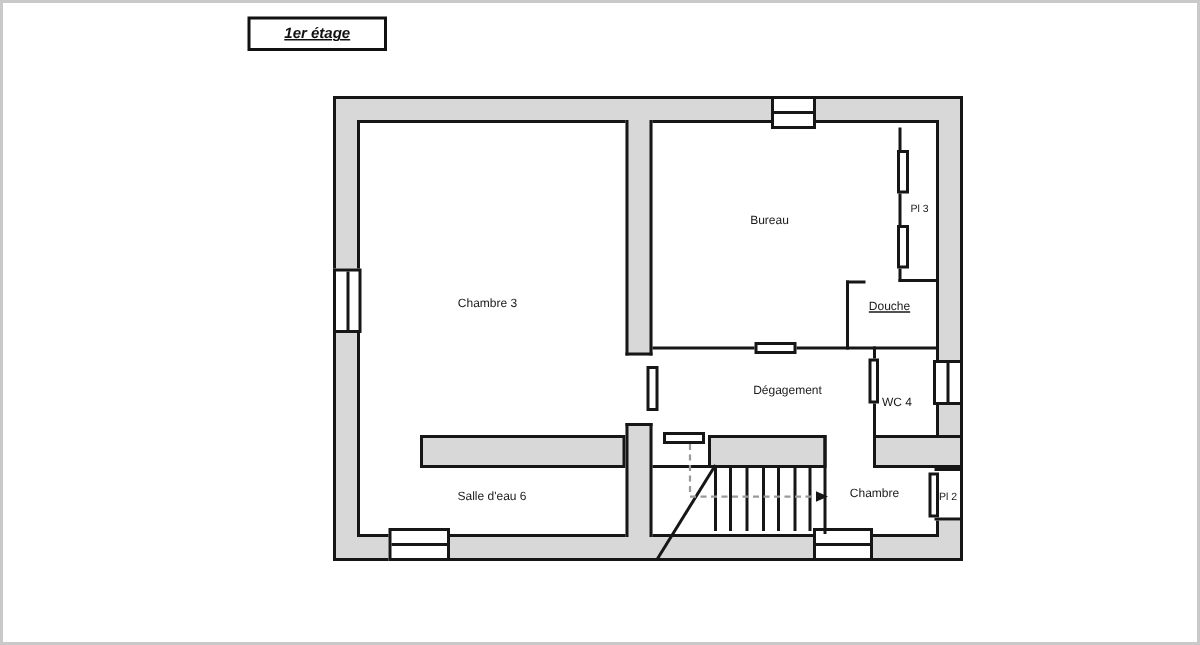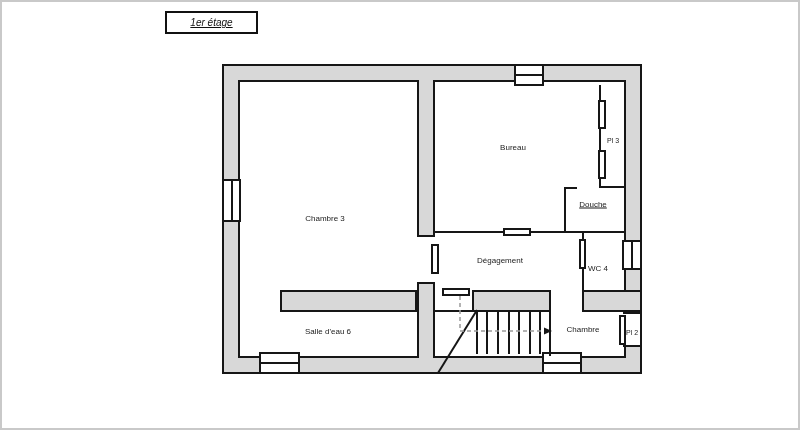--- a/index.html
+++ b/index.html
@@ -3,21 +3,21 @@
 <meta charset="utf-8">
 <style>
   html,body{margin:0;padding:0;background:#fff;}
   #screen{position:relative;width:800px;height:430px;background:#ffffff;
     border:2px solid #c9c9c9;box-sizing:border-box;overflow:hidden;
     font-family:"Liberation Sans",sans-serif;color:#111;}
   .abs{position:absolute;box-sizing:border-box;}
   
   #title-box{left:163px;top:9px;width:93px;height:23px;border:2px solid #111;
     background:#fff;display:flex;align-items:center;justify-content:center;}
-  #title-box span{font-size:10px;font-weight:normal;font-style:italic;
+  #title-box span{font-size:10px;font-weight:bold;font-style:italic;
     text-decoration:underline;white-space:nowrap;}
   
   #plan{left:220px;top:62px;width:420px;height:310px;}
   .wall-ring{left:0;top:0;width:420px;height:310px;background:#d8d8d8;border:2px solid #161616;}
   .floor{left:16px;top:16px;width:388px;height:278px;background:#fff;border:2px solid #161616;}
   .gray{background:#d8d8d8;border:2px solid #161616;}
   .line{background:#161616;}
   .window{background:#fff;border:2px solid #161616;}
   .window .mid-v{position:absolute;left:50%;top:0;width:2px;height:100%;
     margin-left:-1px;background:#161616;}
@@ -94,23 +94,23 @@
     </svg>
 
     <div class="abs door" style="left:209px;top:180px;width:8px;height:30px;"></div>
     <div class="abs door" style="left:220px;top:224px;width:28px;height:8px;"></div>
     <div class="abs door" style="left:281px;top:164px;width:28px;height:8px;"></div>
     <div class="abs door" style="left:357px;top:175px;width:7px;height:30px;"></div>
     <div class="abs door" style="left:376px;top:36px;width:8px;height:29px;"></div>
     <div class="abs door" style="left:376px;top:86px;width:8px;height:29px;"></div>
     <div class="abs door" style="left:397px;top:251px;width:7px;height:30px;"></div>
 
-    <span class="abs room-label" style="left:103px;top:154px;">Chambre 3</span>
+    <span class="abs room-label" style="left:103px;top:138px;">Chambre 3</span>
     <span class="abs room-label" style="left:291px;top:83px;">Bureau</span>
     <span class="abs room-label small" style="left:391px;top:76px;">Pl 3</span>
     <span class="abs room-label" style="left:371px;top:140px;text-decoration:underline;">Douche</span>
-    <span class="abs room-label" style="left:278px;top:196px;">Dégagement</span>
+    <span class="abs room-label" style="left:303px;top:196px;">Dégagement</span>
     <span class="abs room-label" style="left:376px;top:204px;">WC 4</span>
     <span class="abs room-label" style="left:361px;top:265px;">Chambre</span>
     <span class="abs room-label small" style="left:410px;top:268px;">Pl 2</span>
     <span class="abs room-label" style="left:106px;top:267px;">Salle d'eau 6</span>
   </div>
 </div>
 
 </body></html>

